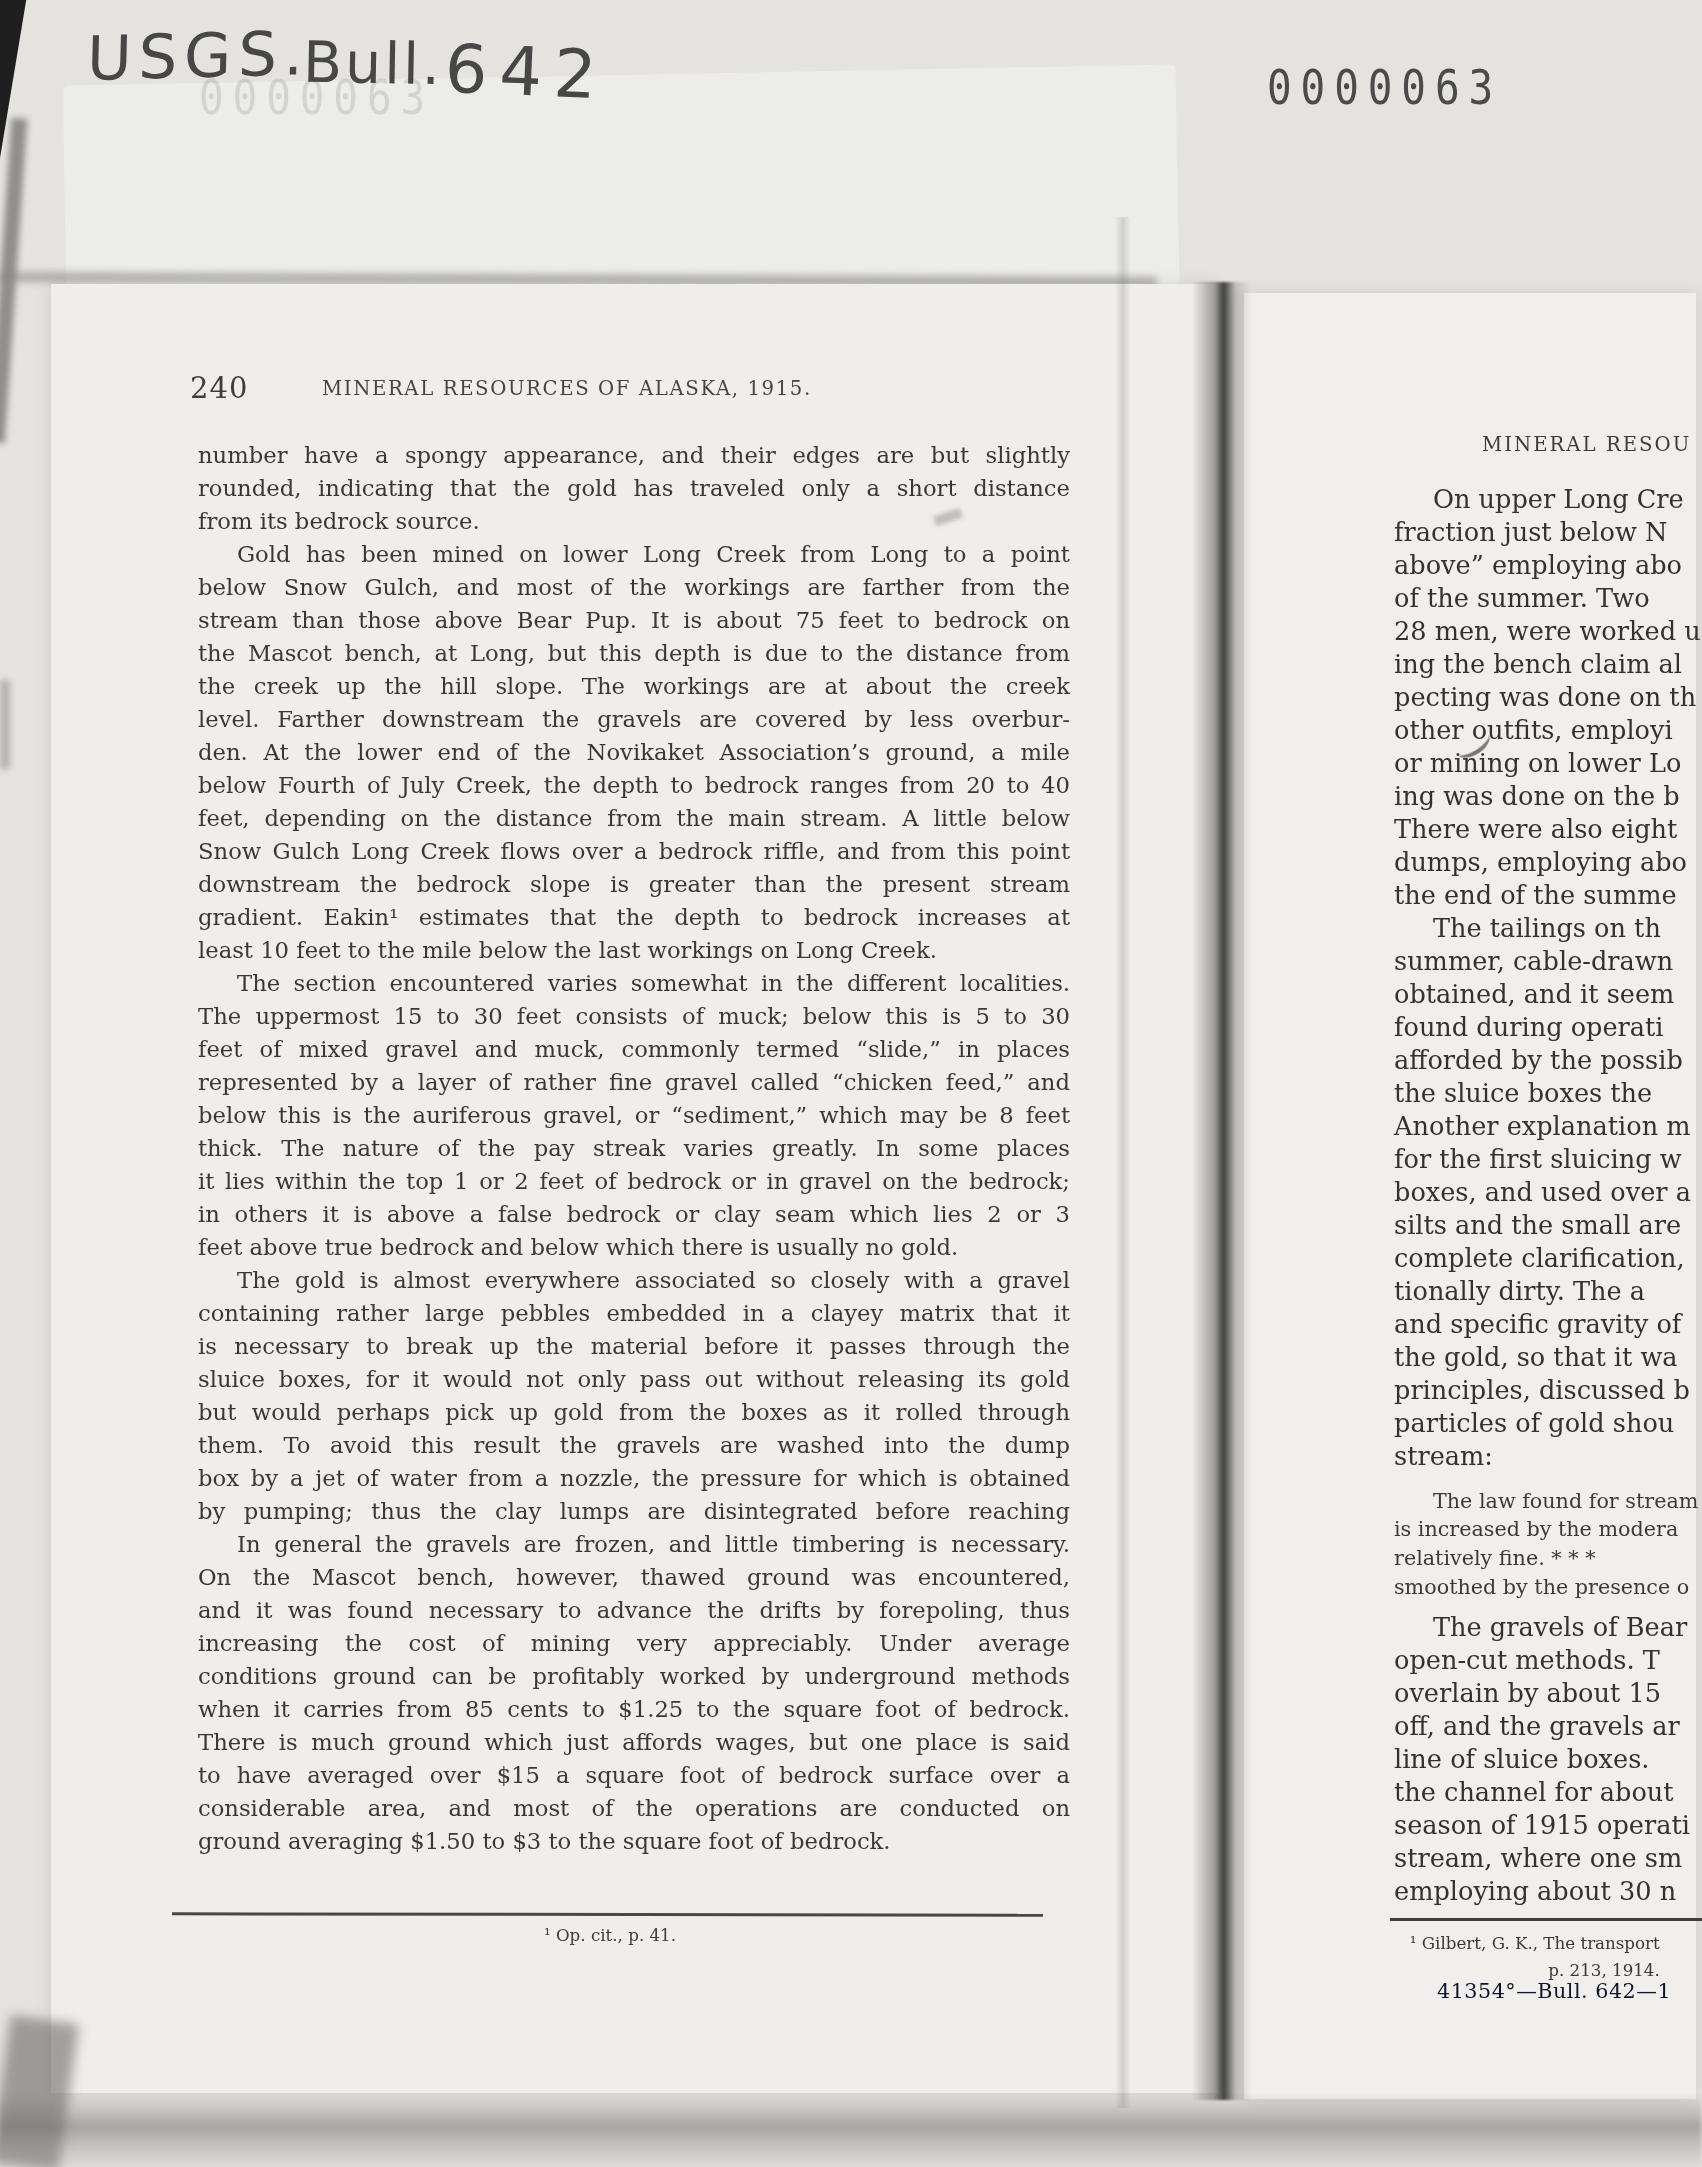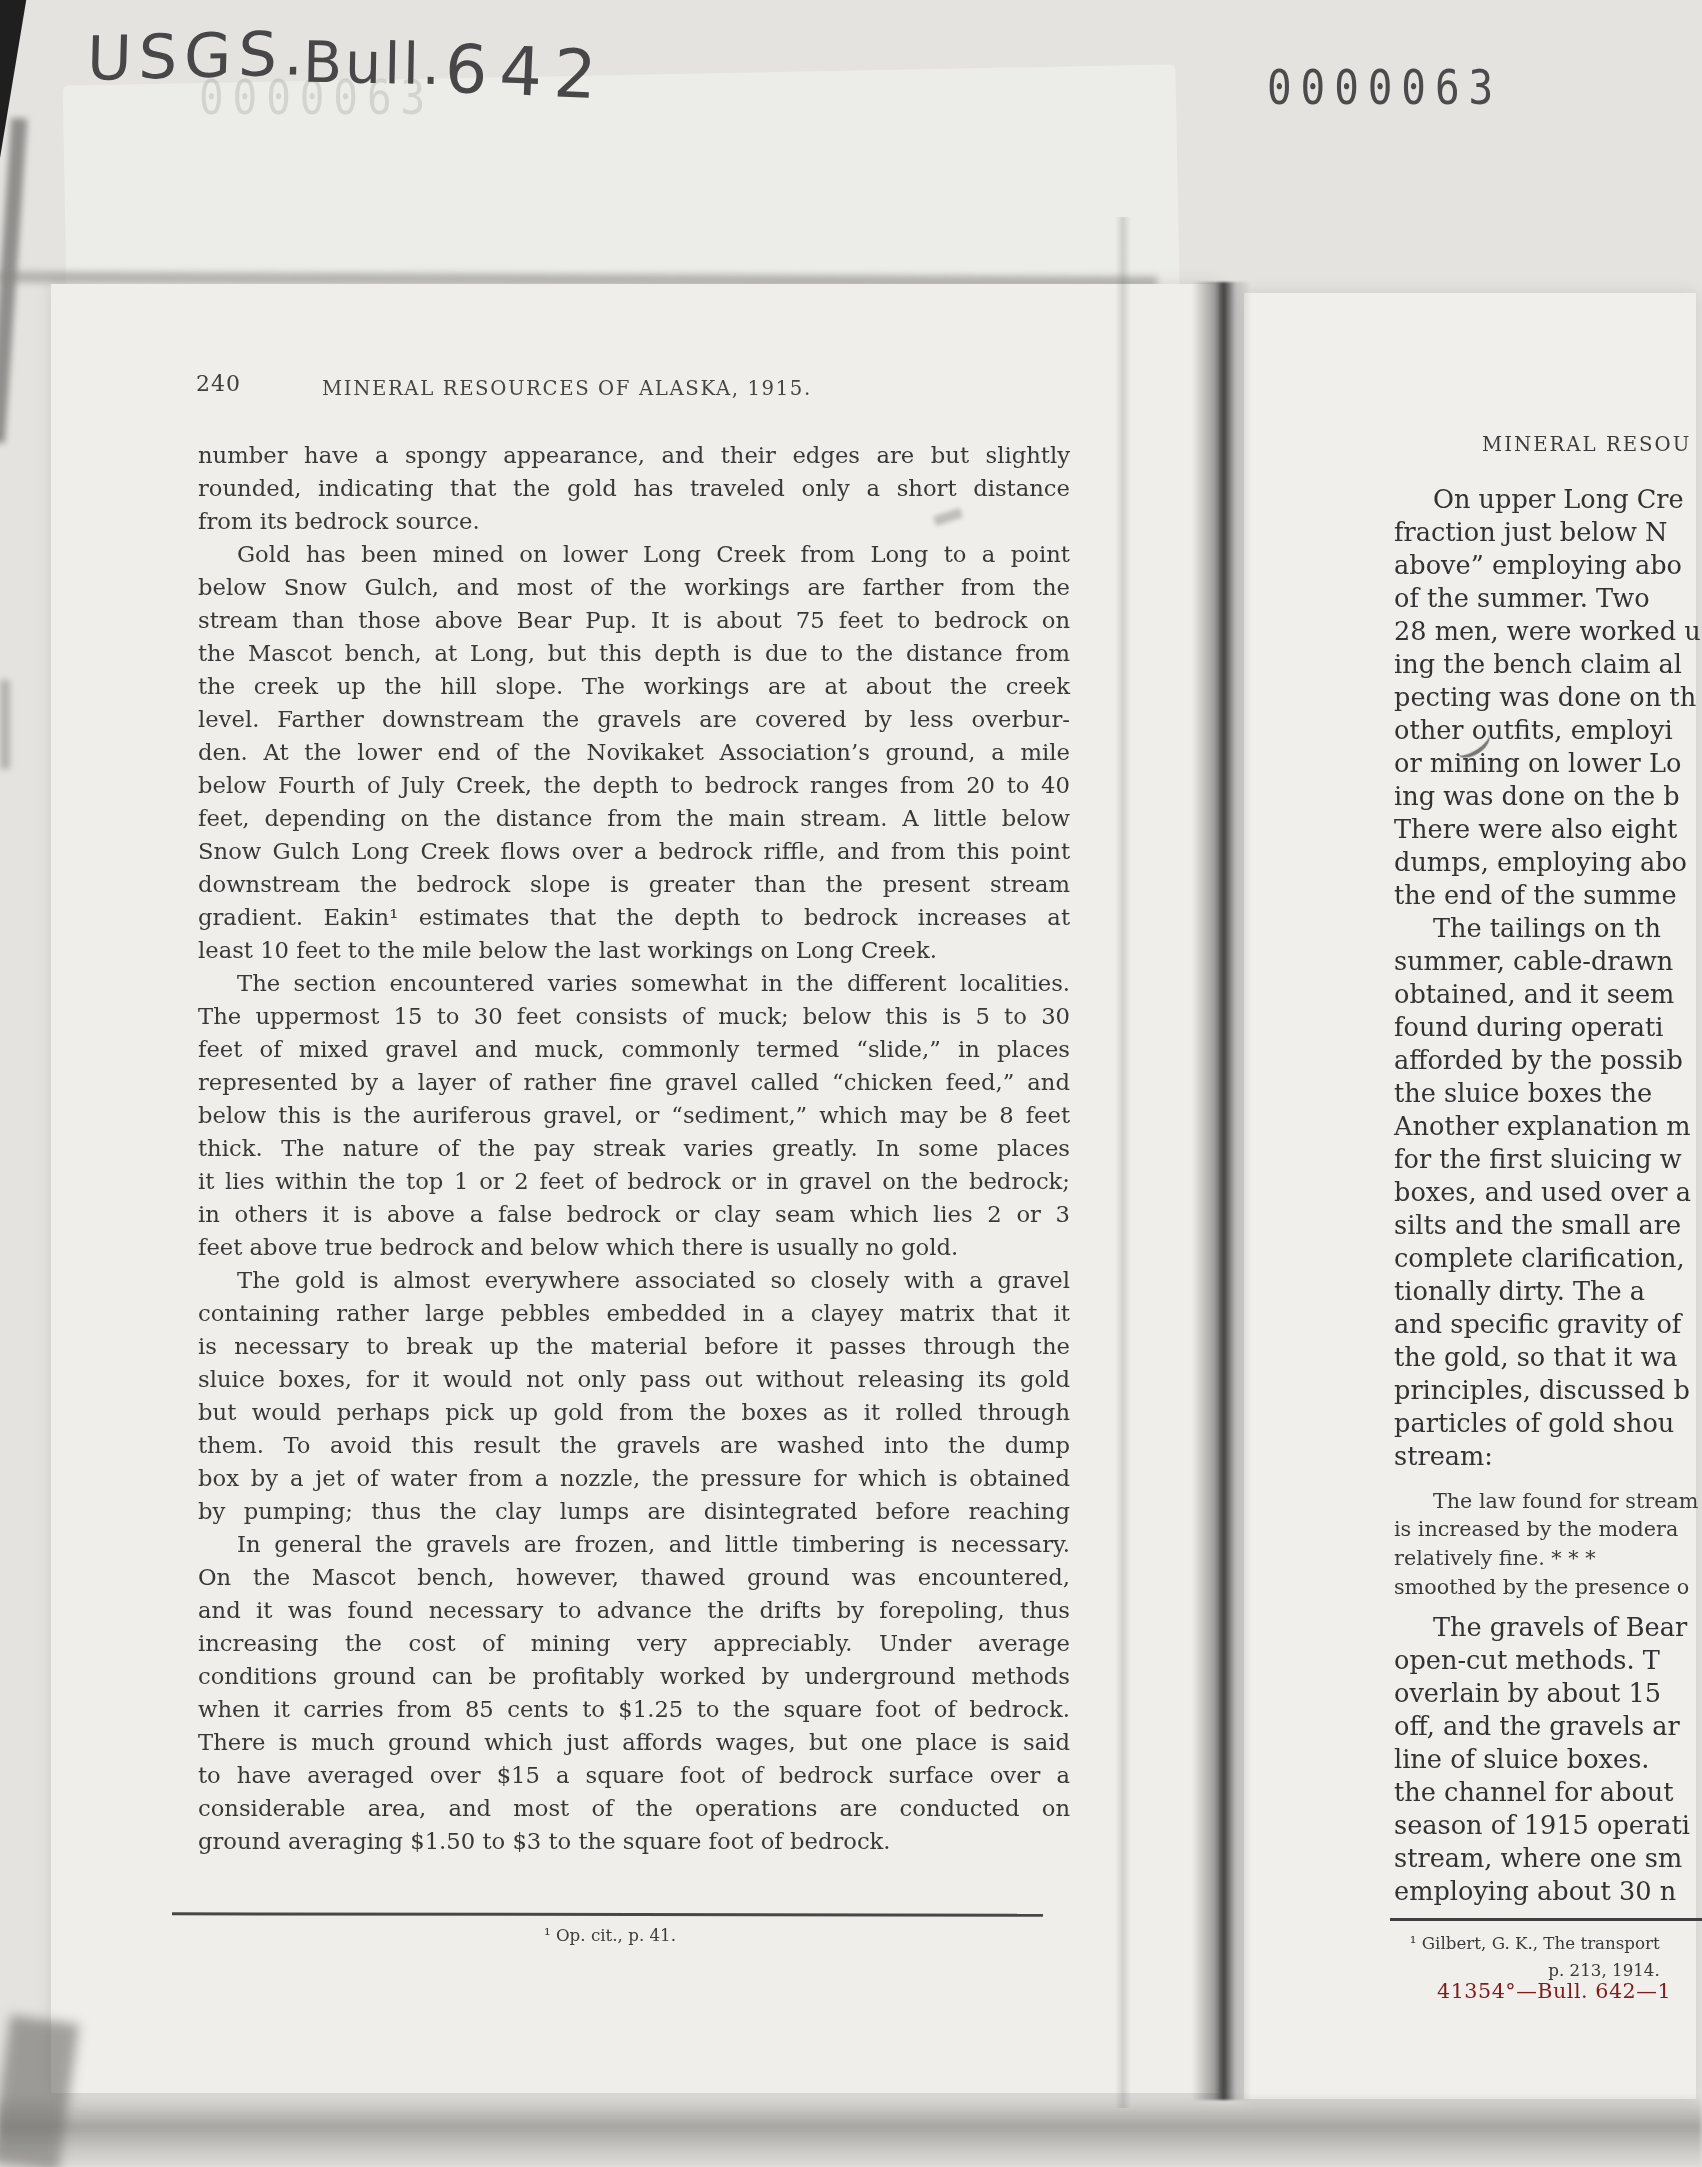--- a/index.html
+++ b/index.html
@@ -38,21 +38,21 @@
   .hand-num{left:445px;top:33px;font-size:67px;letter-spacing:11.8px;transform:rotate(2.5deg);}
   .stamp{position:absolute;left:1267px;top:63px;font-family:"DejaVu Sans Mono",monospace;
         font-size:41px;letter-spacing:8.9px;color:#4b4b4b;transform:scaleY(1.18);white-space:nowrap;}
   .stamp.ghost{left:199px;top:73px;opacity:.15;}
   
   .page{position:absolute;box-shadow:0 0 15.8px rgba(0,0,0,.10);}
   .left-page{left:51px;top:284px;width:1168px;height:1809px;background:#efeeea;}
   .right-page{left:1244px;top:293px;width:452px;height:1806px;background:#f0efec;}
   .runtitle{color:#454545;}
   .lp-header{position:absolute;left:123px;top:87px;width:872px;height:43px;}
-  .pagenum{position:absolute;left:22px;top:0;font-size:22px;letter-spacing:1px;color:#3e3e3e;}
+  .pagenum{position:absolute;left:16px;top:0;font-size:29px;letter-spacing:1px;color:#3e3e3e;}
   .lp-header .runtitle{position:absolute;left:148px;top:5.9px;font-size:19.7px;letter-spacing:1.6px;}
   .lp-body{position:absolute;left:123px;top:155px;width:872px;font-size:22.7px;line-height:33px;color:#383838;margin-left:24px;}
   .line{white-space:normal;}
   .line.just{text-align:justify;text-align-last:justify;}
   .line.indent{text-indent:39px;}
   .rule{background:#474747;height:3px;}
   .lp-rule{position:absolute;left:121px;top:1629px;width:871px;transform:rotate(.1deg);}
   .lp-footnote{position:absolute;left:123px;top:1641px;width:872px;text-align:center;
         font-size:16.7px;line-height:21.7px;color:#3d3d3d;}
   .rp-header{position:absolute;left:238px;top:140px;white-space:nowrap;}
@@ -60,21 +60,21 @@
   .rp-body{position:absolute;left:150px;top:190px;width:591px;font-size:25.6px;line-height:33px;
         color:#323232;}
   .rp-body .line{white-space:nowrap;}
   .rp-body .block.quote{margin-top:13.8px;margin-bottom:9.9px;font-size:20.7px;line-height:28.6px;color:#3a3a3a;}
   .rp-rule{position:absolute;left:146px;top:1625px;width:581px;background:#3f3f3f;}
   .rp-footnote{position:absolute;left:150px;top:1637px;font-size:16.7px;line-height:26.6px;
         color:#383838;text-align:right;}
   .rp-footnote .line{white-space:nowrap;}
   .rp-footnote .line:first-child{text-indent:15.8px;}
   .rp-signature{position:absolute;left:193px;top:1686px;font-size:20.7px;letter-spacing:0.5px;
-        color:#7f1d1d;white-space:nowrap;}
+        color:#0f172a;white-space:nowrap;}
 </style>
 </head>
 <body>
 
 <div class="scan">
 
   <div class="label-strip"></div>
   <div class="torn-corner"></div>
   <div class="edge-streak"></div>
   <div class="edge-blob"></div>

